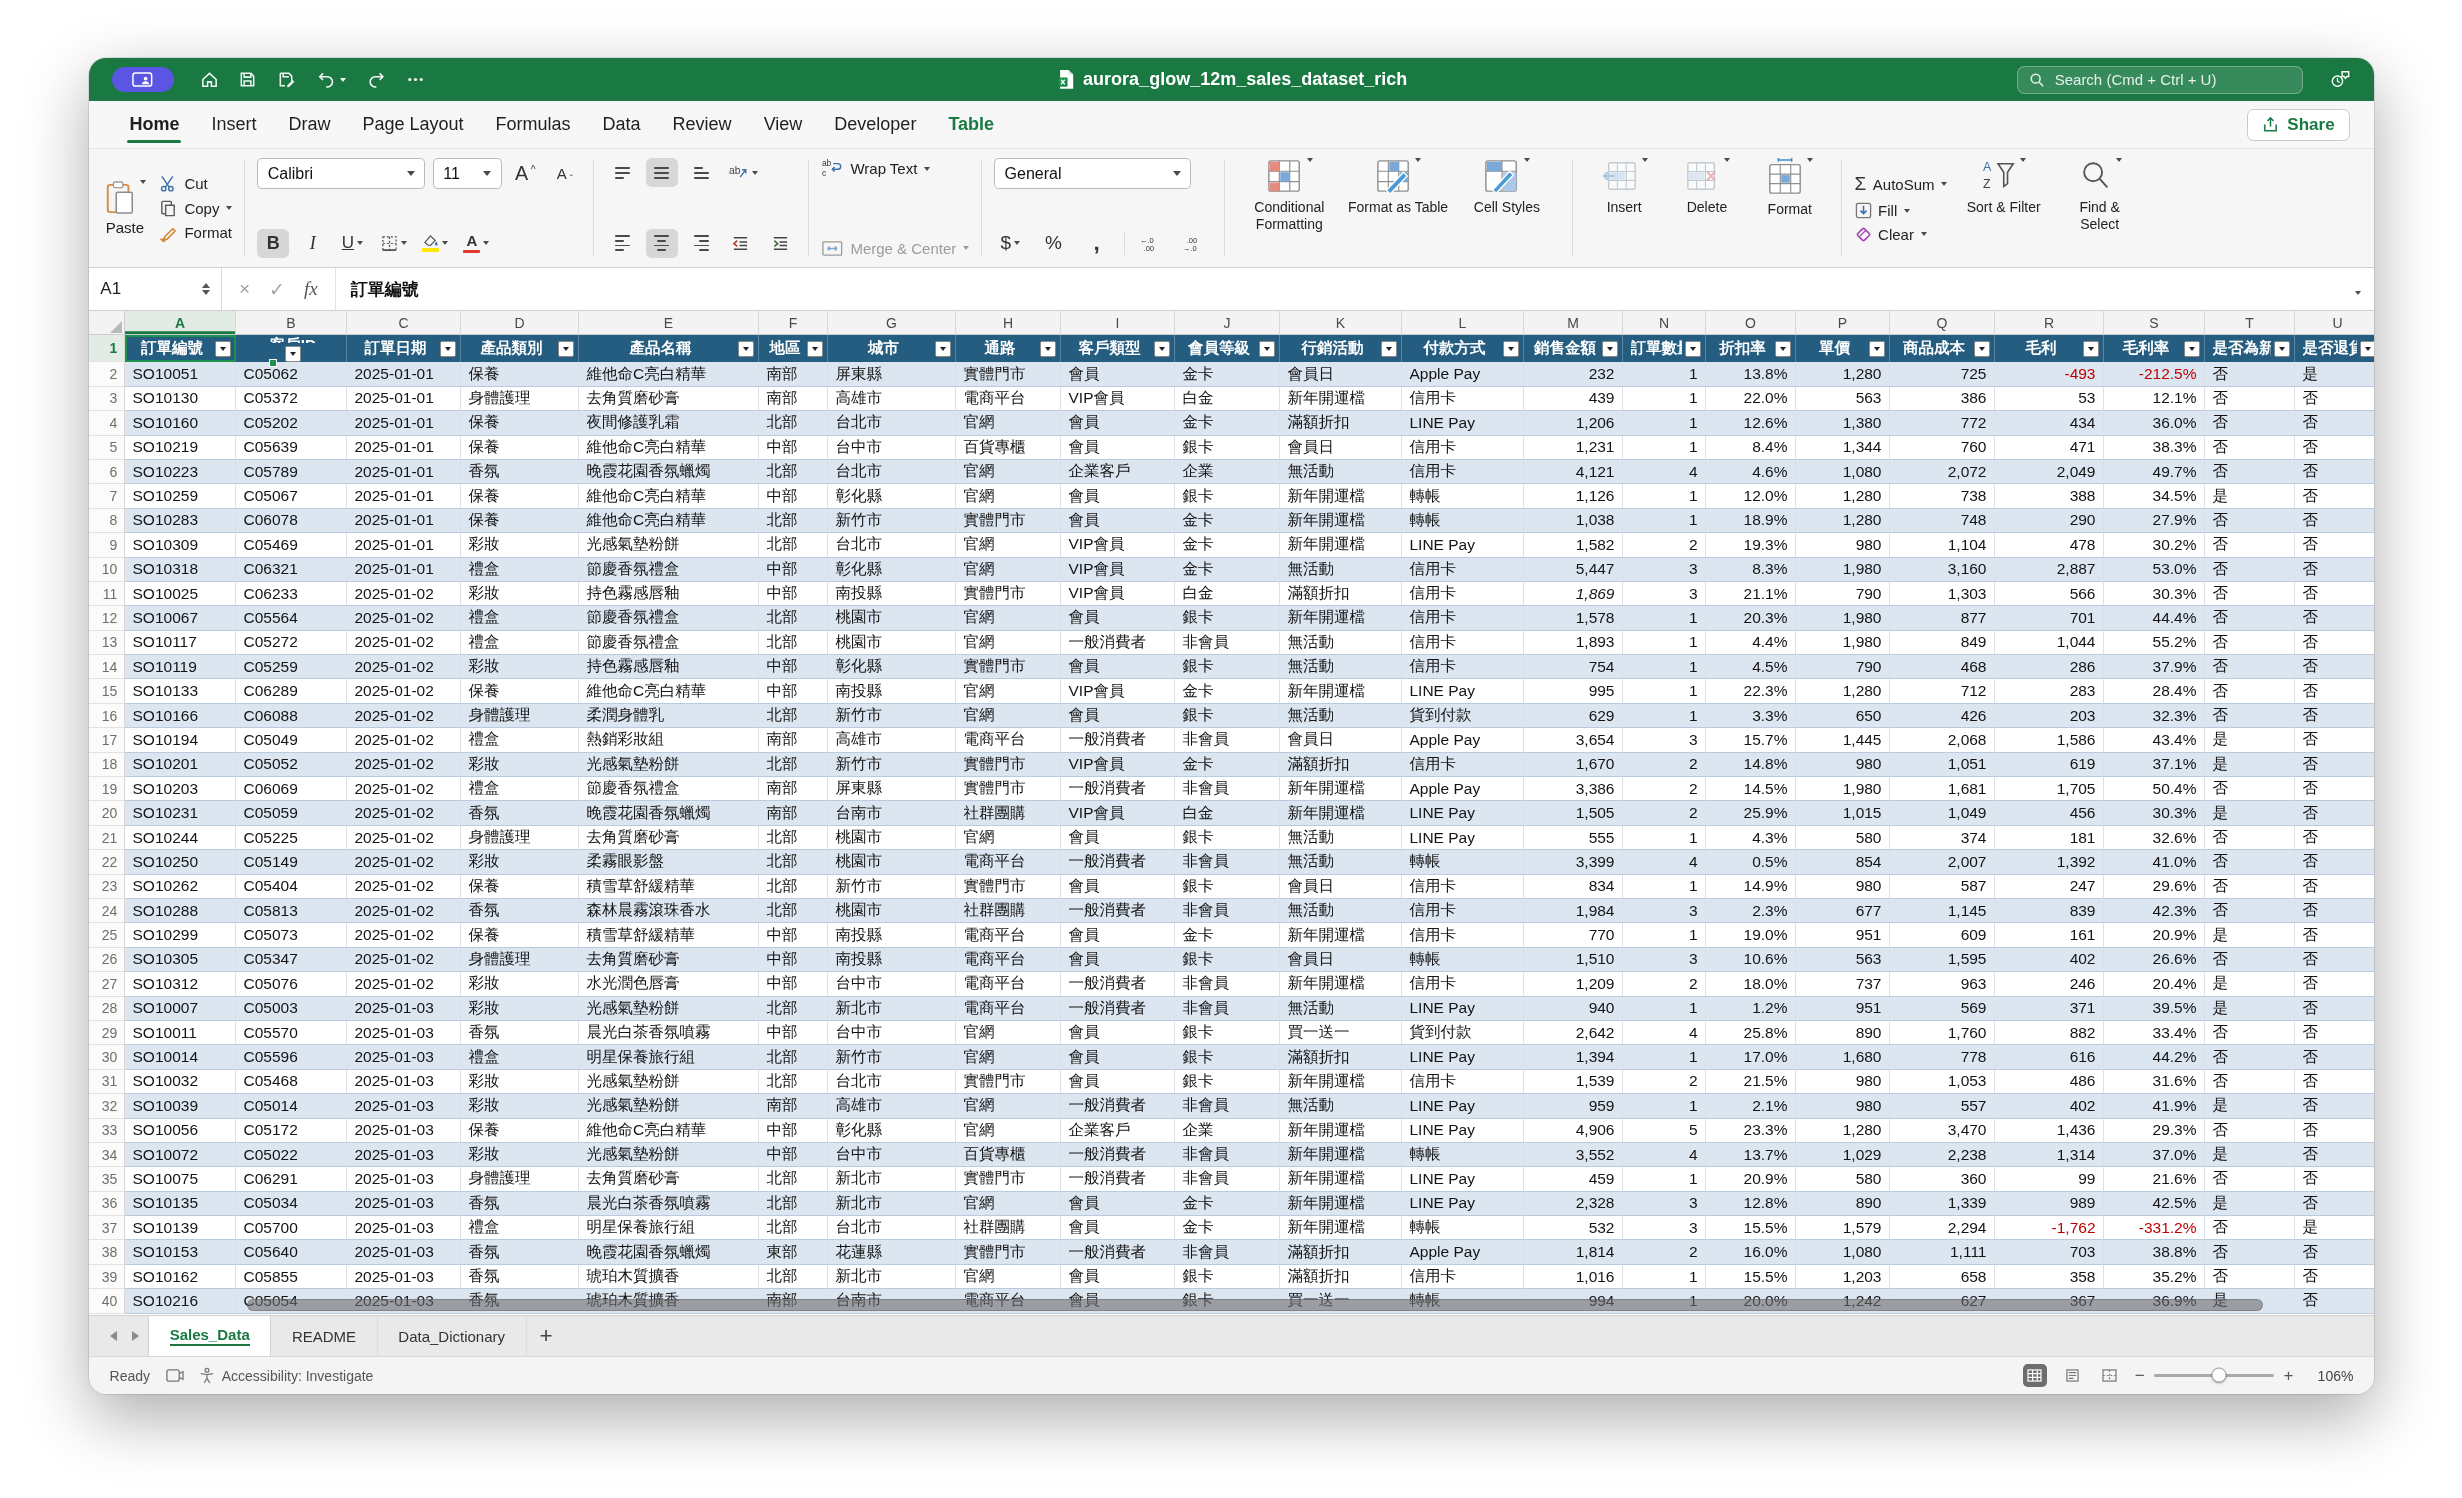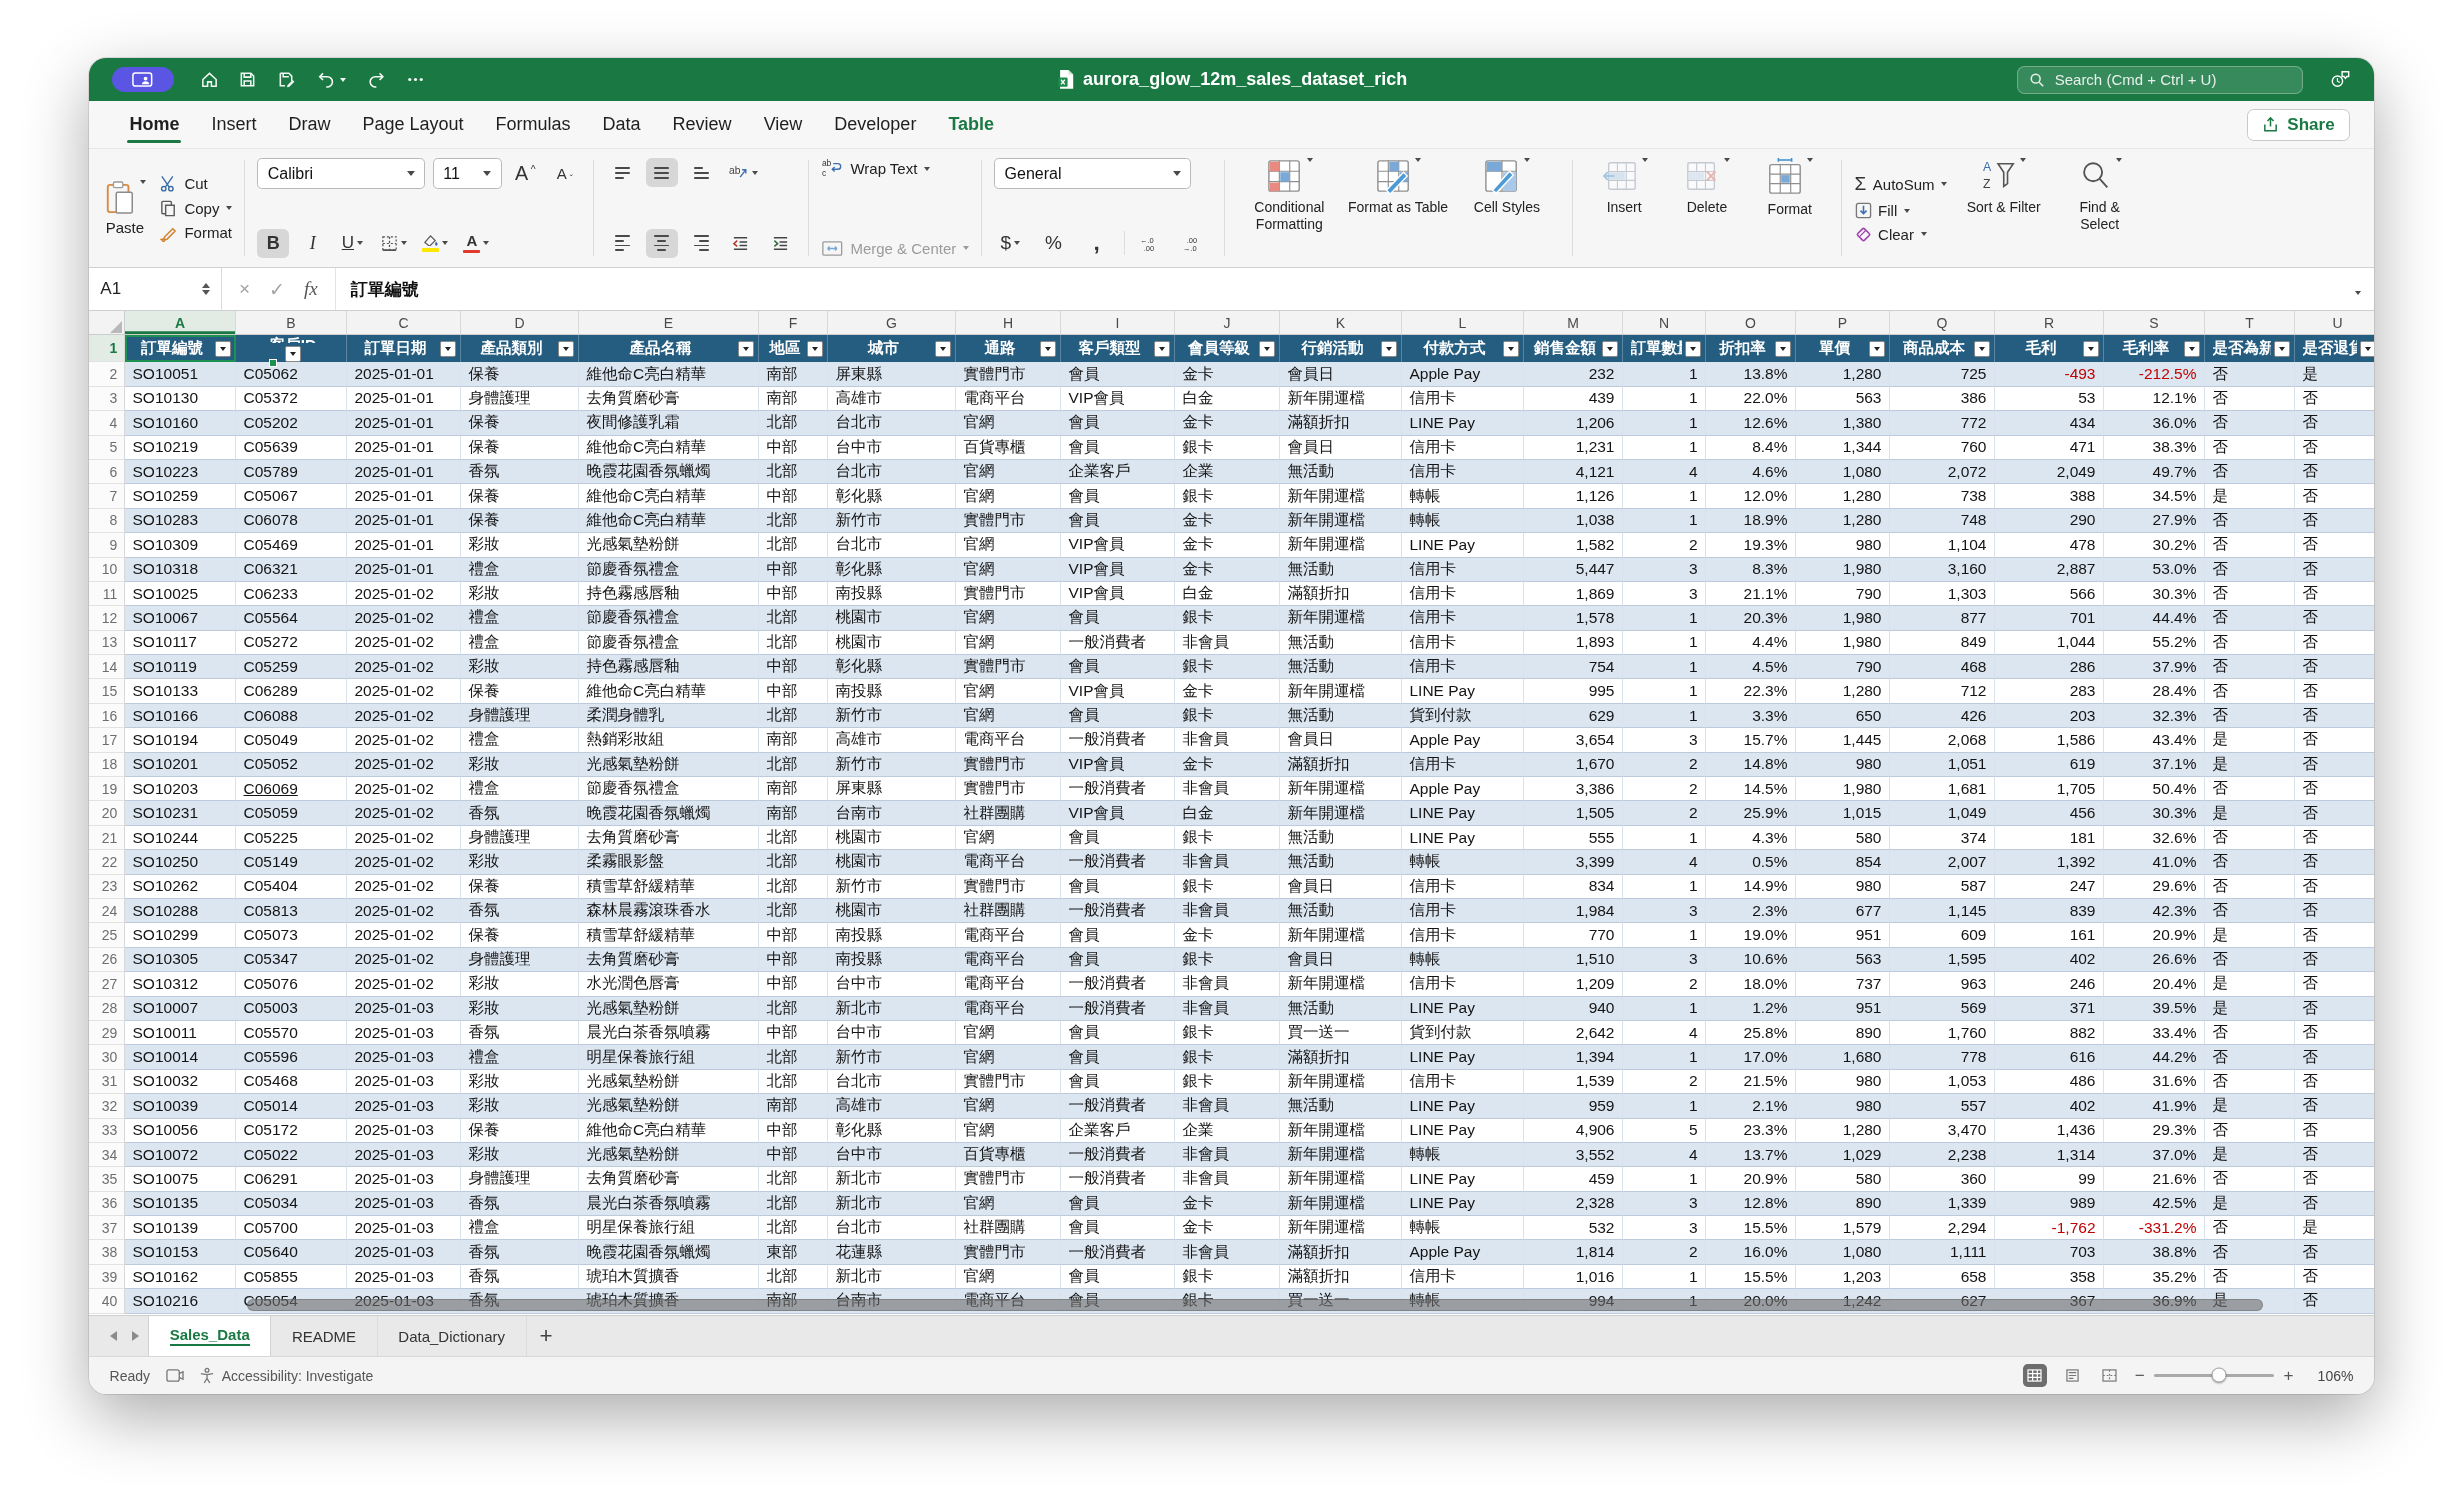--- a/index.html
+++ b/index.html
@@ -927,21 +927,21 @@
           <div class="gcell" style="width: 114px;">2025-01-02</div>
           <div class="gcell" style="width: 118px;">彩妝</div>
           <div class="gcell" style="width: 180px;">持色霧感唇釉</div>
           <div class="gcell" style="width: 69px;">中部</div>
           <div class="gcell" style="width: 128px;">南投縣</div>
           <div class="gcell" style="width: 105px;">實體門市</div>
           <div class="gcell" style="width: 114px;">VIP會員</div>
           <div class="gcell" style="width: 105px;">白金</div>
           <div class="gcell" style="width: 122px;">滿額折扣</div>
           <div class="gcell" style="width: 122px;">信用卡</div>
-          <div class="gcell r" style="width: 99px;">1,869</div>
+          <div class="gcell r" style="width: 99px; font-style: italic;">1,869</div>
           <div class="gcell r" style="width: 83px;">3</div>
           <div class="gcell r" style="width: 90px;">21.1%</div>
           <div class="gcell r" style="width: 94px;">790</div>
           <div class="gcell r" style="width: 105px;">1,303</div>
           <div class="gcell r" style="width: 109px;">566</div>
           <div class="gcell r" style="width: 101px;">30.3%</div>
           <div class="gcell" style="width: 90px;">否</div>
           <div class="gcell" style="width: 86px;">否</div>
         </div>
         <div class="grow band">
@@ -1108,21 +1108,21 @@
           <div class="gcell r" style="width: 94px;">980</div>
           <div class="gcell r" style="width: 105px;">1,051</div>
           <div class="gcell r" style="width: 109px;">619</div>
           <div class="gcell r" style="width: 101px;">37.1%</div>
           <div class="gcell" style="width: 90px;">是</div>
           <div class="gcell" style="width: 86px;">否</div>
         </div>
         <div class="grow">
           <div class="rnum">19</div>
           <div class="gcell" style="width: 111px;">SO10203</div>
-          <div class="gcell" style="width: 111px; text-decoration: underline;">C06069</div>
+          <div class="gcell" style="width: 111px;">C06069</div>
           <div class="gcell" style="width: 114px;">2025-01-02</div>
           <div class="gcell" style="width: 118px;">禮盒</div>
           <div class="gcell" style="width: 180px;">節慶香氛禮盒</div>
           <div class="gcell" style="width: 69px;">南部</div>
           <div class="gcell" style="width: 128px;">屏東縣</div>
           <div class="gcell" style="width: 105px;">實體門市</div>
           <div class="gcell" style="width: 114px;">一般消費者</div>
           <div class="gcell" style="width: 105px;">非會員</div>
           <div class="gcell" style="width: 122px;">新年開運檔</div>
           <div class="gcell" style="width: 122px;">Apple Pay</div>

